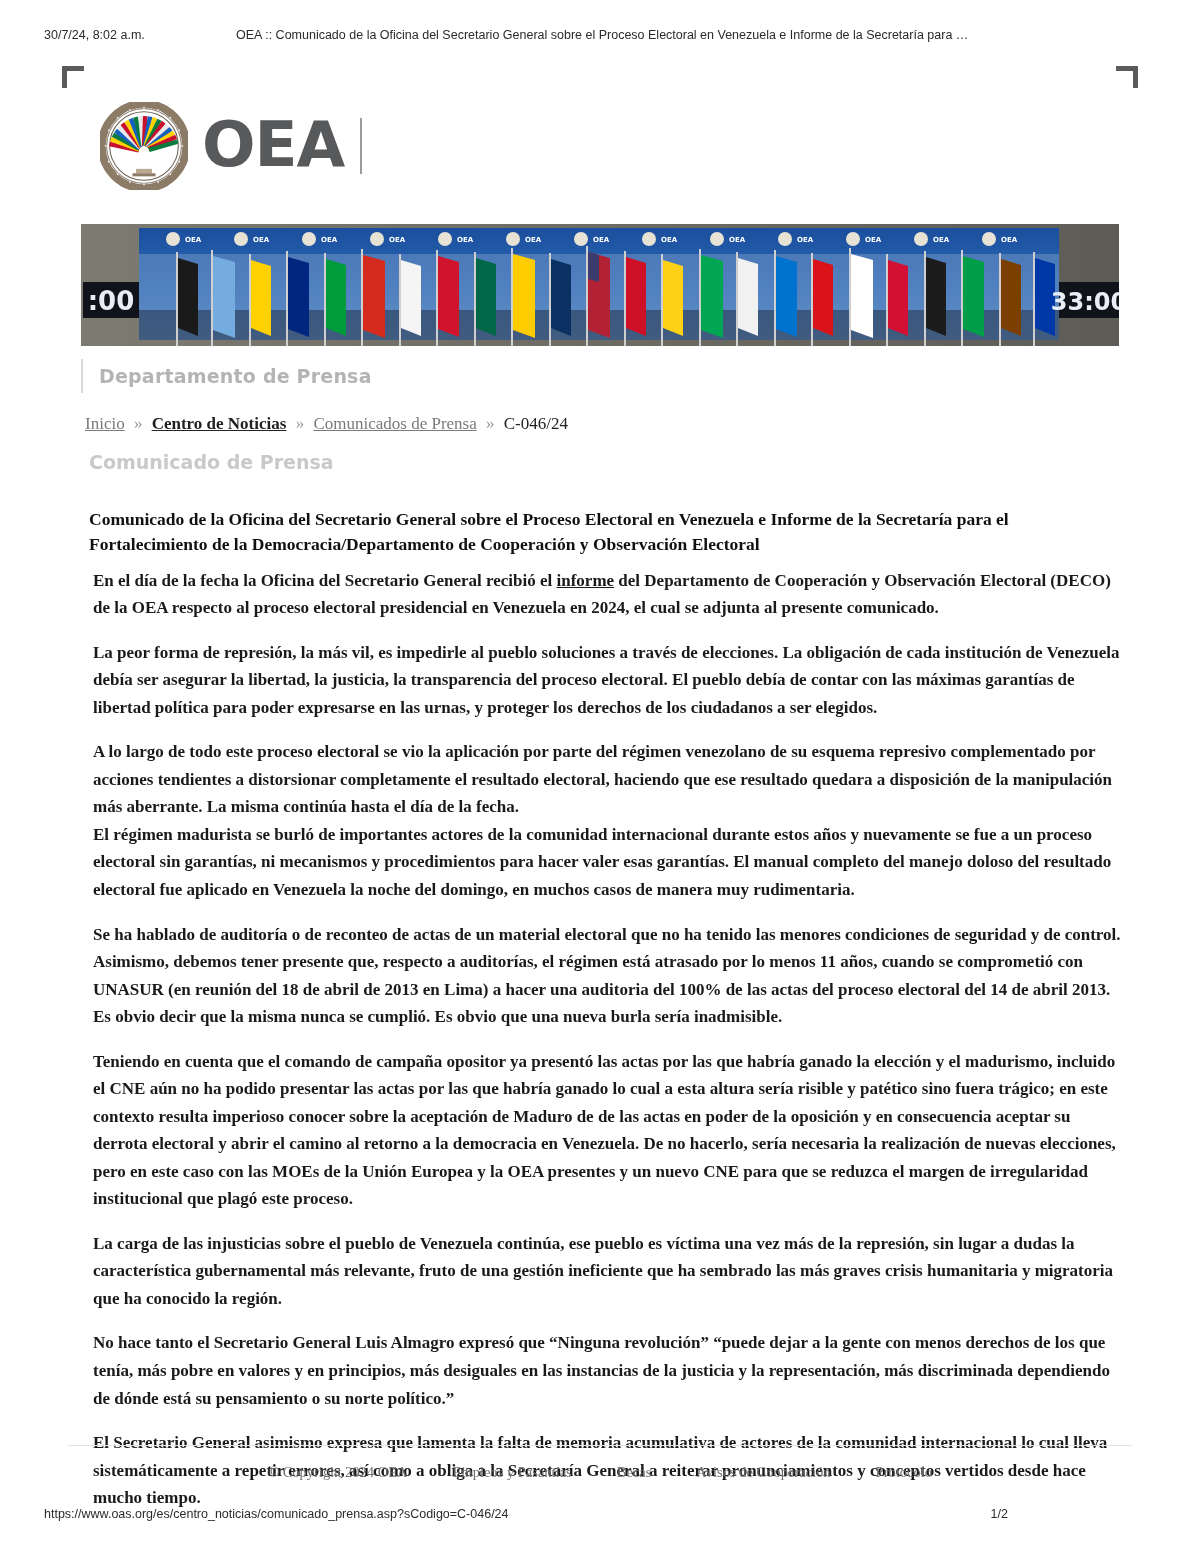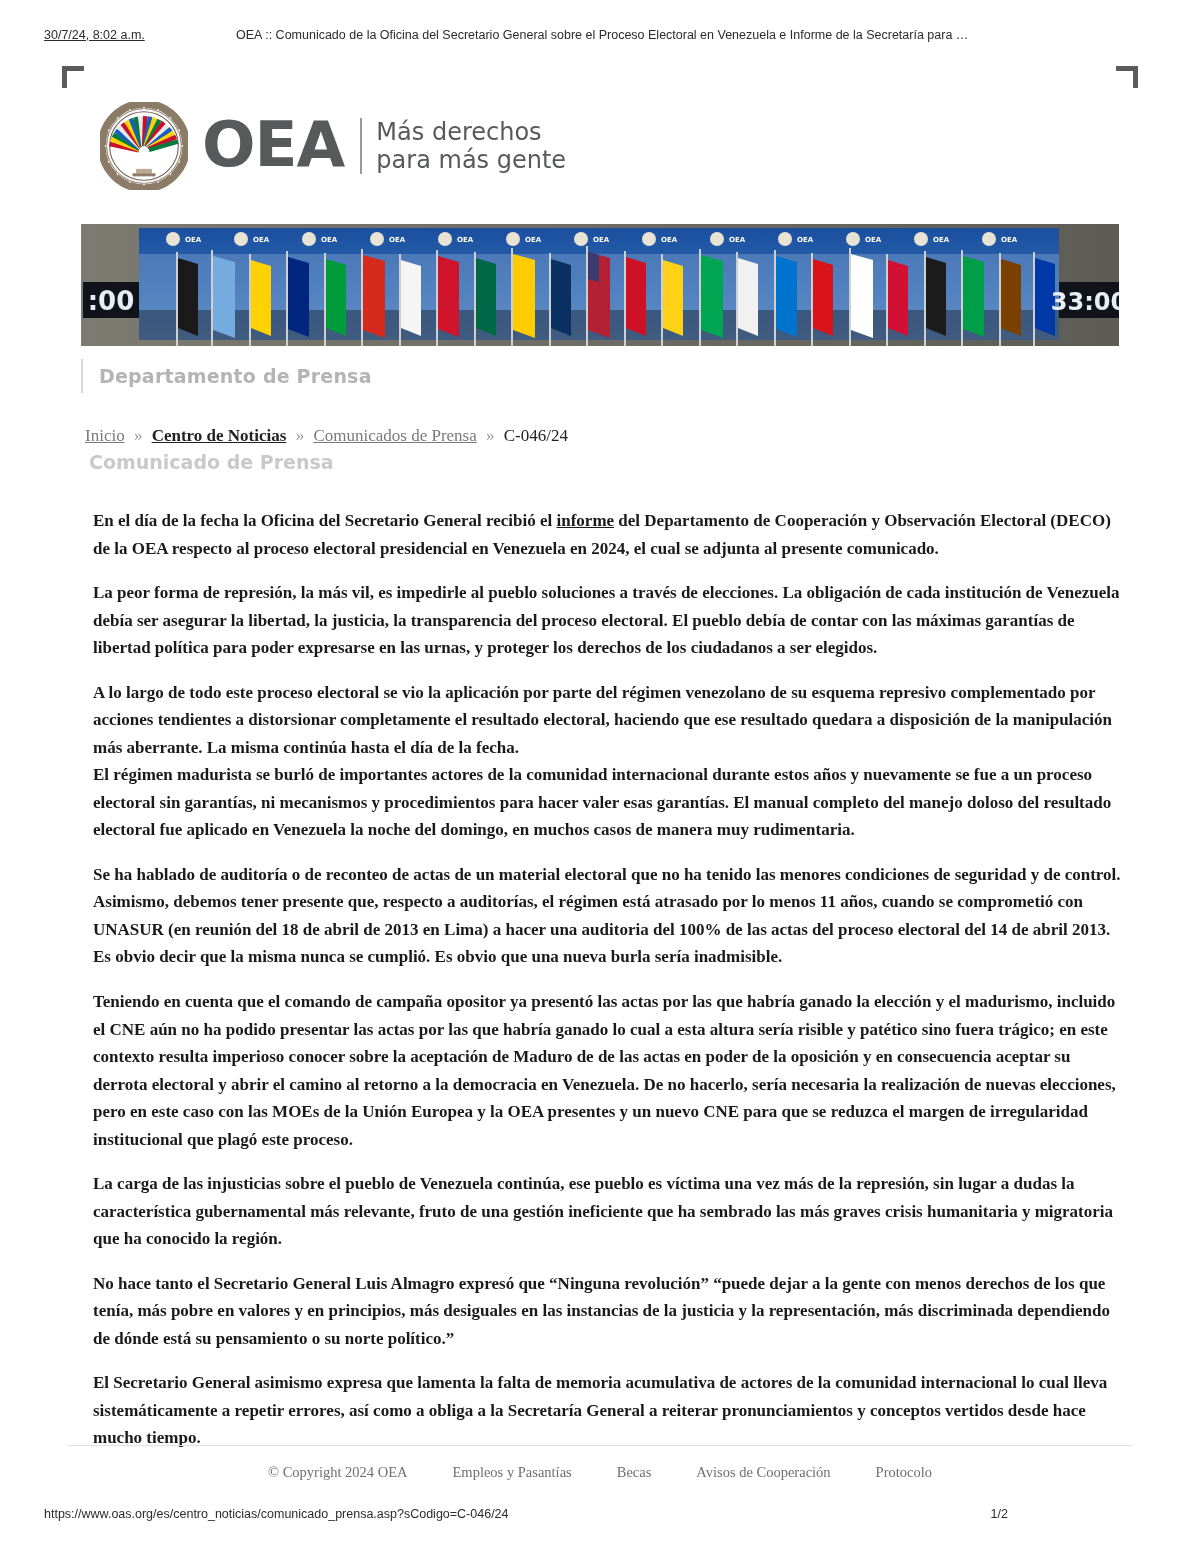--- a/index.html
+++ b/index.html
@@ -26,21 +26,20 @@
     height: 20px;
     font-family: "Liberation Sans", "DejaVu Sans", sans-serif;
     font-size: 12.5px;
     color: #2b2b2b;
     white-space: nowrap;
   }
   .print-header .ph-date {
     position: absolute;
     left: 44px;
     top: 0;
-    text-decoration: underline;
   }
   .print-header .ph-title {
     position: absolute;
     left: 236px;
     top: 0;
     max-width: 930px;
     overflow: hidden;
     text-overflow: ellipsis;
   }
 
@@ -191,21 +190,20 @@
   }
 
   
   .breadcrumb {
     position: absolute;
     left: 85px;
     top: 414px;
     font-size: 17px;
     color: #7a7a7a;
     white-space: nowrap;
-    margin-top: 12px;
   }
   .breadcrumb .crumb { color: #7a7a7a; }
   .breadcrumb .crumb.strong { color: #222; font-weight: 700; }
   .breadcrumb .crumb.last { color: #222; }
   .breadcrumb .sep { color: #9a9a9a; margin: 0 5px; }
 
   
   .page-heading {
     position: absolute;
     left: 89px;
@@ -371,24 +369,20 @@
         <circle cx="20" cy="82" r="1.1"></circle>
           <circle cx="10" cy="68" r="1.1"></circle>
         <circle cx="6.5" cy="50" r="1.1"></circle>
           <circle cx="10" cy="32" r="1.1"></circle>
         <circle cx="20" cy="18" r="1.1"></circle>
           <circle cx="34" cy="9" r="1.1"></circle>
       </g>
     </svg>
     <div class="brand-word">OEA</div>
     <div class="brand-divider"></div>
-    <div class="brand-tagline">
-      <div>Más derechos</div>
-      <div>para más gente</div>
-    </div>
   </div>
 
   <div class="banner">
     <svg viewBox="0 0 1038 122" preserveAspectRatio="none">
       <defs>
         <linearGradient id="skyG" x1="0" y1="0" x2="0" y2="1">
           <stop offset="0%" stop-color="#1b4f9e"></stop>
           <stop offset="55%" stop-color="#2e6bb8"></stop>
           <stop offset="100%" stop-color="#4f86c6"></stop>
         </linearGradient>
@@ -583,20 +577,21 @@
     <a href="#" class="crumb strong">Centro de Noticias</a>
     <span class="sep">»</span>
     <a href="#" class="crumb">Comunicados de Prensa</a>
     <span class="sep">»</span>
     <span class="crumb last">C-046/24</span>
   </nav>
 
   <div class="page-heading">Comunicado de Prensa</div>
 
   <article class="article">
+    <h1 class="art-title">Comunicado de la Oficina del Secretario General sobre el Proceso Electoral en Venezuela e Informe de la Secretaría para el Fortalecimiento de la Democracia/Departamento de Cooperación y Observación Electoral</h1>
 
     <div class="art-body">
       <p><span>En el día de la fecha la Oficina del Secretario General recibió el </span><a href="#" class="inline-link">informe</a><span> del Departamento de Cooperación y Observación Electoral (DECO) de la OEA respecto al proceso electoral presidencial en Venezuela en 2024, el cual se adjunta al presente comunicado.</span></p>
 
       <p>La peor forma de represión, la más vil, es impedirle al pueblo soluciones a través de elecciones. La obligación de cada institución de Venezuela debía ser asegurar la libertad, la justicia, la transparencia del proceso electoral. El pueblo debía de contar con las máximas garantías de libertad política para poder expresarse en las urnas, y proteger los derechos de los ciudadanos a ser elegidos.</p>
 
       <p class="tight">A lo largo de todo este proceso electoral se vio la aplicación por parte del régimen venezolano de su esquema represivo complementado por acciones tendientes a distorsionar completamente el resultado electoral, haciendo que ese resultado quedara a disposición de la manipulación más aberrante. La misma continúa hasta el día de la fecha.</p>
 
       <p>El régimen madurista se burló de importantes actores de la comunidad internacional durante estos años y nuevamente se fue a un proceso electoral sin garantías, ni mecanismos y procedimientos para hacer valer esas garantías. El manual completo del manejo doloso del resultado electoral fue aplicado en Venezuela la noche del domingo, en muchos casos de manera muy rudimentaria.</p>
 

